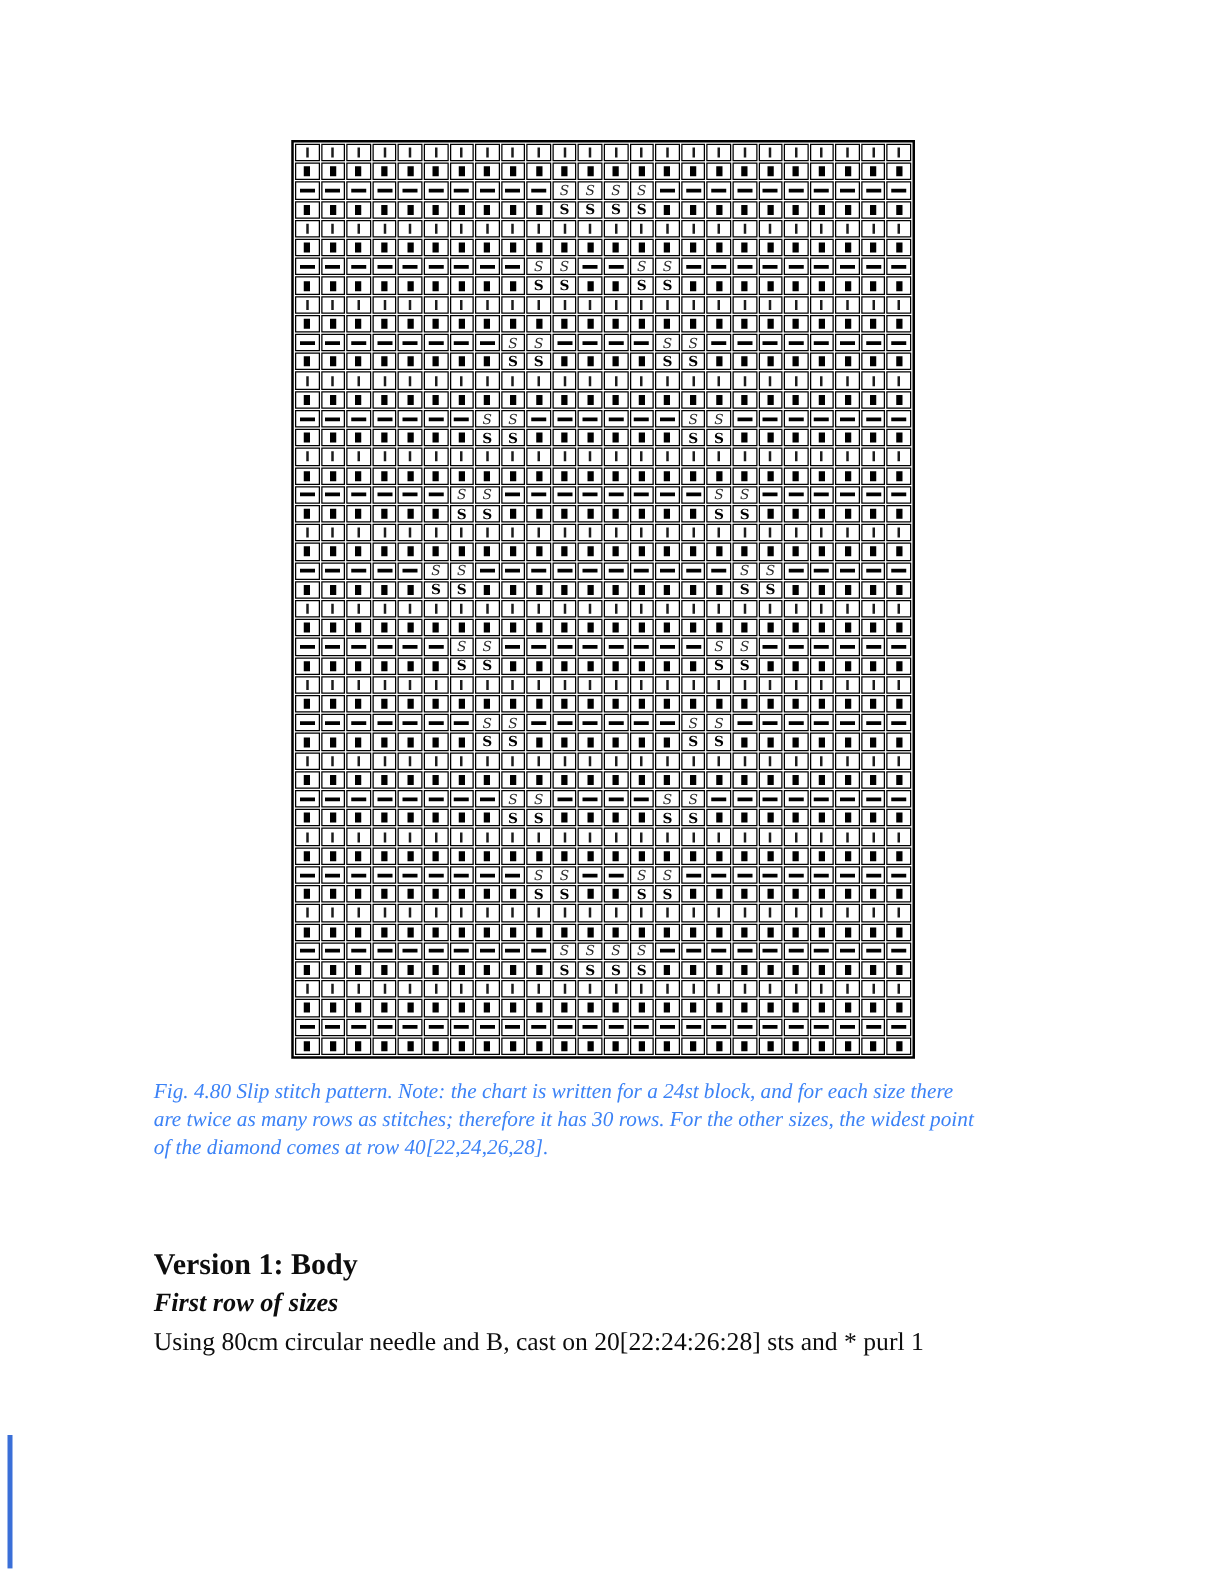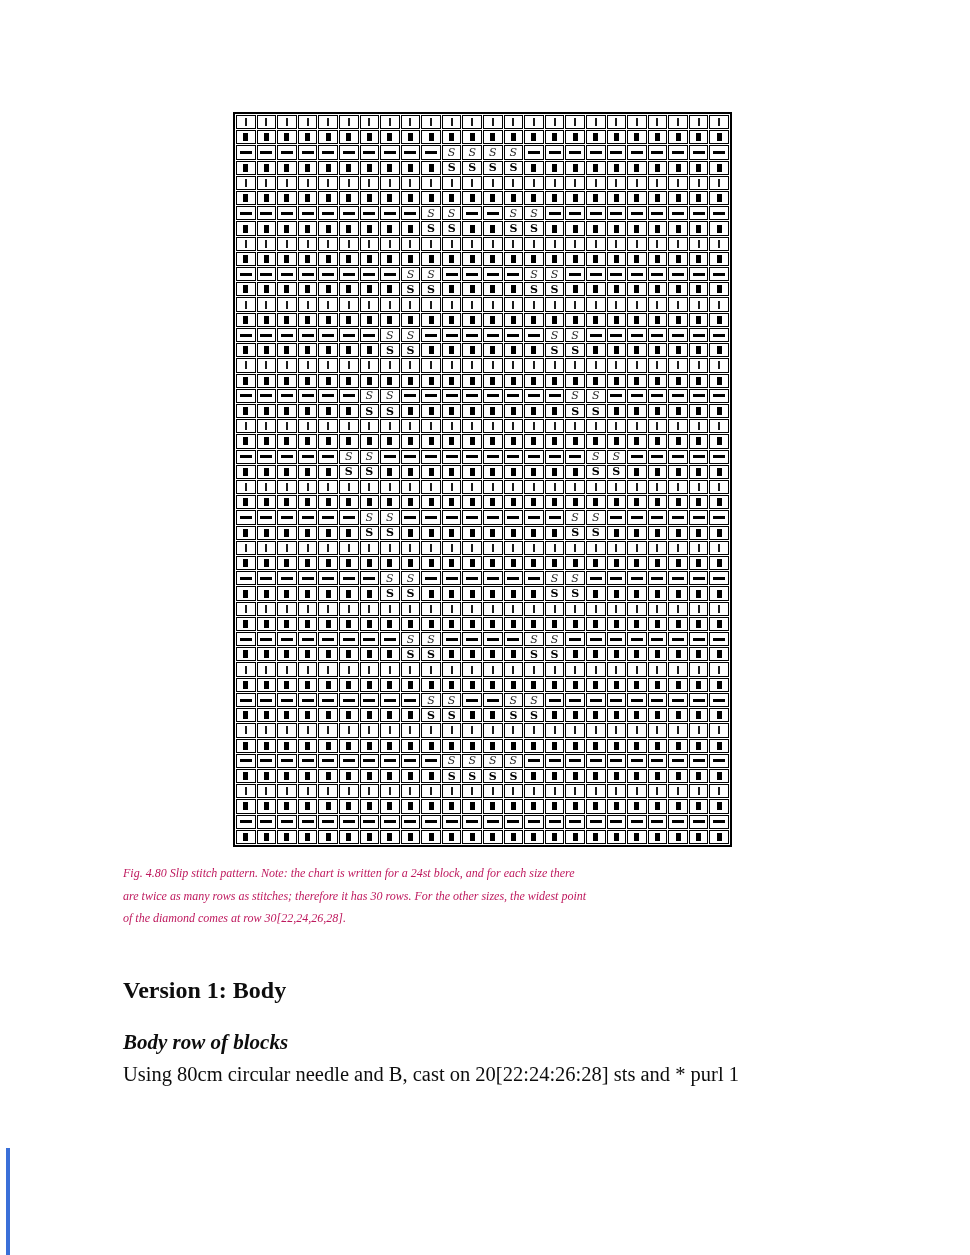--- a/index.html
+++ b/index.html
@@ -49,30 +49,30 @@
     line-height: 1; color: #000;
   }
 
   
   .caption {
     position: absolute;
     left: 123px;
     top: 862px;
     width: 740px;
     font-style: italic;
-    font-size: 12px;
+    font-size: 17px;
     line-height: 22.5px;
-    color: #be185d;
+    color: #3b82f6;
   }
 
   
   .section-title {
     position: absolute;
     left: 123px;
-    top: 975px;
+    top: 997px;
     font-size: 24px;
     line-height: 30px;
     color: #0d0d0d;
   }
   .subsection-title {
     position: absolute;
     left: 123px;
     top: 1029px;
     font-style: italic;
     font-size: 21px;
@@ -3558,26 +3558,26 @@
         <span class="sym-boldbar"></span>
       </div>
       <div class="cell">
         <span class="sym-boldbar"></span>
       </div>
     </div>
 
   <div class="caption">
     <div>Fig. 4.80 Slip stitch pattern. Note: the chart is written for a 24st block, and for each size there</div>
     <div>are twice as many rows as stitches; therefore it has 30 rows. For the other sizes, the widest point</div>
-    <div>of the diamond comes at row 30[22,24,26,28].</div>
+    <div>of the diamond comes at row 40[22,24,26,28].</div>
   </div>
 
   <h1 class="section-title">Version 1: Body</h1>
 
-  <h2 class="subsection-title">Body row of blocks</h2>
+  <h2 class="subsection-title">First row of sizes</h2>
 
   <div class="body-text">
     <div>Using 80cm circular needle and B, cast on 20[22:24:26:28] sts and * purl 1</div>
   </div>
 
   <div class="scan-mark" style="background: rgb(58, 111, 216);"></div>
 
 </div>
 
 </body></html>

